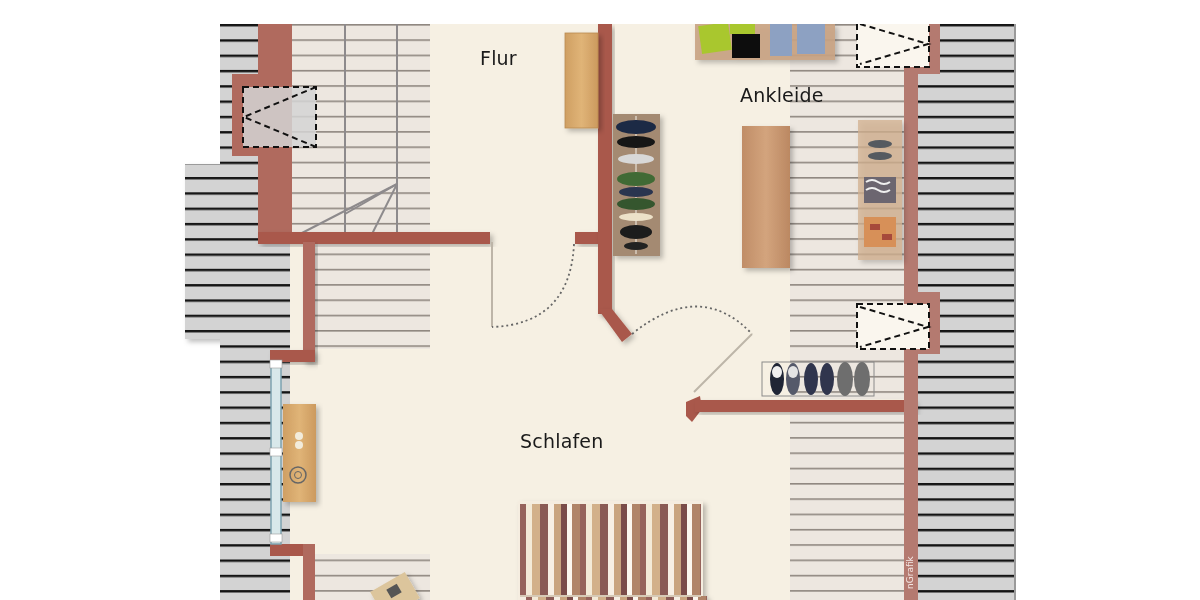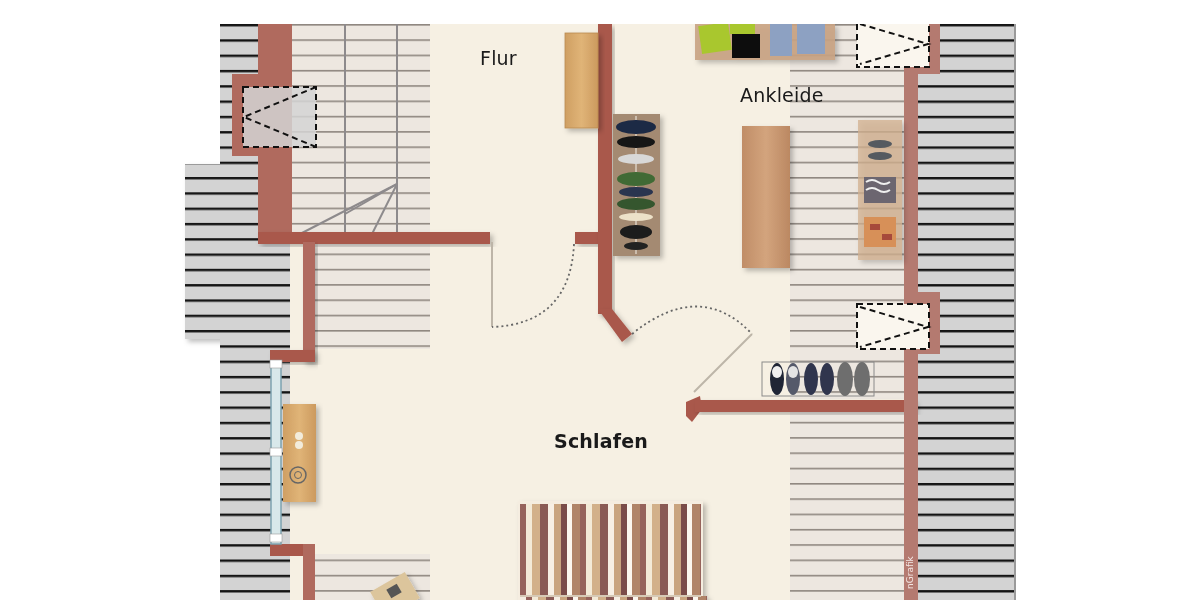--- a/index.html
+++ b/index.html
@@ -197,15 +197,15 @@
     <g filter="url(#shadow)">
       <rect x="518" y="477" width="185" height="123" fill="#f5ede0"></rect>
       <rect x="520" y="480" width="181" height="92" fill="url(#bedStripes)"></rect>
       <rect x="520" y="572" width="181" height="28" fill="url(#bedStripes)" transform="translate(6 0)"></rect>
       <line x1="520" y1="572" x2="701" y2="572" stroke="#d6c9b6" stroke-width="2"></line>
     </g>
   </svg>
 
   <div class="room-label" style="left:480px; top:23px;">Flur</div>
   <div class="room-label" style="left:740px; top:60px;">Ankleide</div>
-  <div class="room-label" style="left:554px; top:406px;font-weight:bold;">Schlafen</div>
+  <div class="room-label" style="left:520px; top:406px;">Schlafen</div>
   <div class="watermark">nGrafik</div>
 </div>
 
 </body></html>

